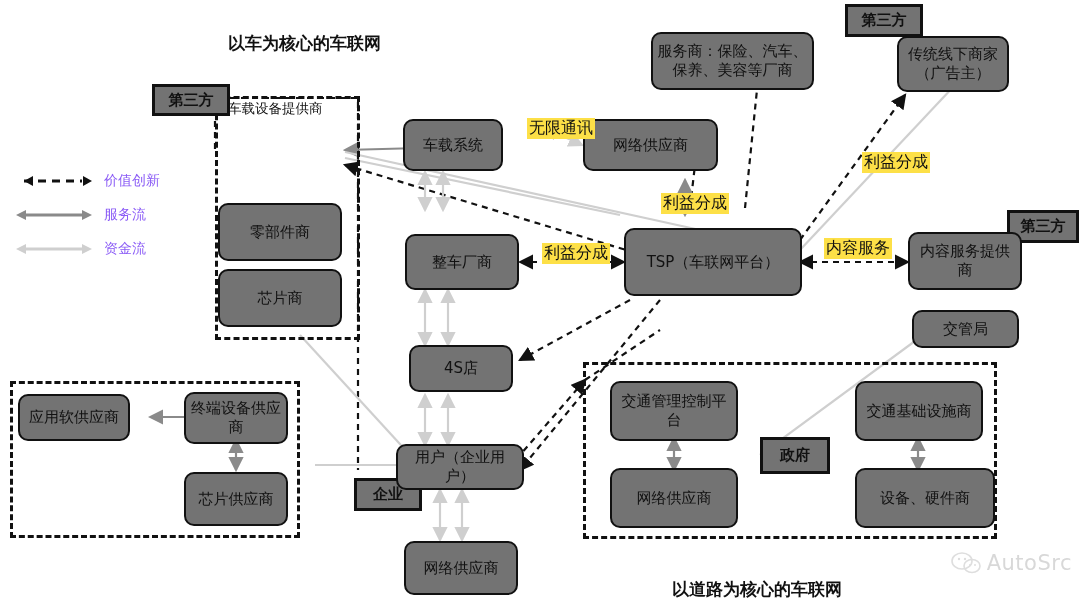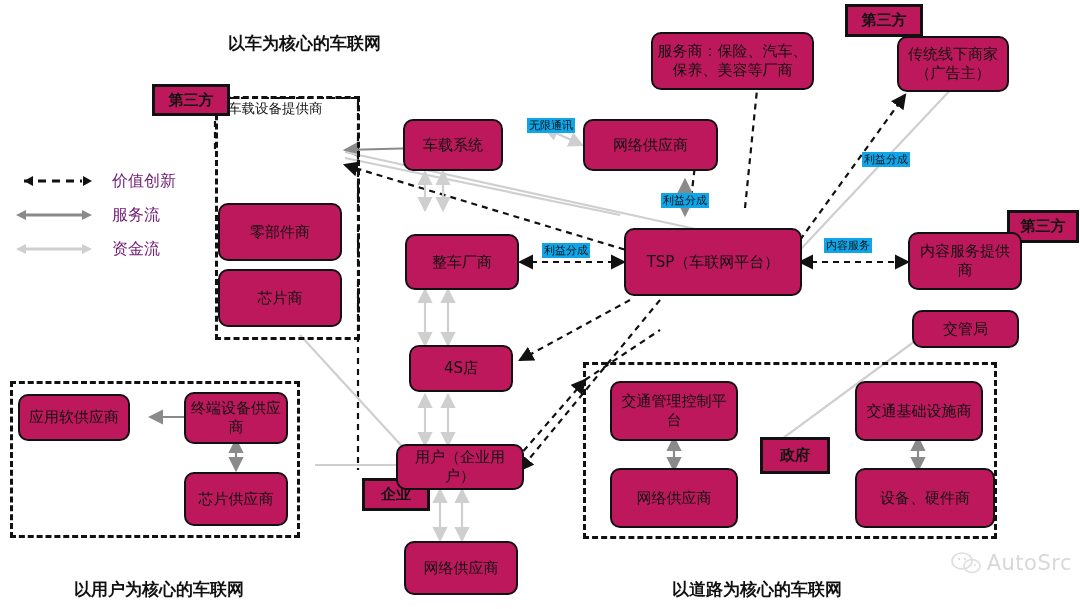--- a/index.html
+++ b/index.html
@@ -1,29 +1,29 @@
 <!DOCTYPE html>
 <html><head>
 <meta charset="utf-8">
 <style>
   html,body{margin:0;padding:0;background:#fff;}
   body{font-family:"DejaVu Sans","Liberation Sans",sans-serif;}
   #stage{position:relative;width:1080px;height:609px;background:#fff;overflow:hidden;}
   #wires{position:absolute;left:0;top:0;width:1080px;height:609px;}
   .node{position:absolute;box-sizing:border-box;border:2.5px solid #111;border-radius:10px;
-        background:#be185d;display:flex;align-items:center;justify-content:center;text-align:center;
+        background:#737373;display:flex;align-items:center;justify-content:center;text-align:center;
         font-size:15px;color:#111;line-height:1.25;padding:2px 4px;z-index:3;}
   .node.sq{border-radius:0;border-width:3px;font-weight:bold;}
   .region{position:absolute;box-sizing:border-box;border:3px dashed #111;background:transparent;z-index:1;}
   .cap{position:absolute;font-size:13.5px;color:#111;z-index:3;background:#fff;padding:0 2px;}
   .title{position:absolute;font-size:17px;font-weight:bold;color:#111;z-index:4;}
-  .elabel{position:absolute;font-size:11px;color:#111;z-index:4;background:#0ea5e9;padding:0 2px;white-space:nowrap;}
+  .elabel{position:absolute;font-size:16px;color:#111;z-index:4;background:#fde047;padding:0 2px;white-space:nowrap;}
   .legend{position:absolute;z-index:5;}
   .legrow{position:relative;height:34px;display:flex;align-items:center;}
-  .legtxt{font-size:16px;color:#701a75;margin-left:20px;white-space:nowrap;}
+  .legtxt{font-size:14px;color:#8b5cf6;margin-left:12px;white-space:nowrap;}
   .wm{position:absolute;right:8px;bottom:34px;z-index:6;display:flex;align-items:center;
       color:#d8d8d8;font-size:21px;letter-spacing:.5px;}
   .wm svg{margin-right:6px;}
 </style>
 </head>
 <body>
 
 <div id="stage">
 
   <svg id="wires">
@@ -115,29 +115,28 @@
       </svg>
       <span class="legtxt">资金流</span>
     </div>
   </div>
 
   <div class="region" style="left:215px;top:96px;width:145px;height:244px;"></div>
   <div class="region" style="left:10px;top:381px;width:290px;height:157px;"></div>
   <div class="region" style="left:583px;top:362px;width:414px;height:177px;"></div>
 
   <div class="title" style="left:228px;top:32px;">以车为核心的车联网</div>
-  <div class="title" style="left:74px;top:578px;">以用户为核心的车联网</div>
   <div class="title" style="left:672px;top:578px;">以道路为核心的车联网</div>
 
   <div class="cap" style="left:226px;top:100px;">车载设备提供商</div>
 
   <div class="node sq" style="left:152px;top:84px;width:78px;height:32px;">第三方</div>
   <div class="node sq" style="left:845px;top:4px;width:78px;height:33px;">第三方</div>
   <div class="node sq" style="left:1007px;top:210px;width:72px;height:33px;">第三方</div>
-  <div class="node sq" style="left:362px;top:478px;width:68px;height:33px;">企业</div>
+  <div class="node sq" style="left:354px;top:478px;width:68px;height:33px;">企业</div>
   <div class="node sq" style="left:760px;top:437px;width:70px;height:37px;">政府</div>
 
   <div class="node" style="left:218px;top:203px;width:124px;height:58px;">零部件商</div>
   <div class="node" style="left:218px;top:269px;width:124px;height:58px;">芯片商</div>
 
   <div class="node" style="left:403px;top:119px;width:100px;height:52px;">车载系统</div>
   <div class="node" style="left:583px;top:119px;width:135px;height:52px;">网络供应商</div>
   <div class="node" style="left:651px;top:32px;width:163px;height:58px;">服务商：保险、汽车、保养、美容等厂商</div>
   <div class="node" style="left:897px;top:36px;width:112px;height:56px;">传统线下商家（广告主）</div>
 

